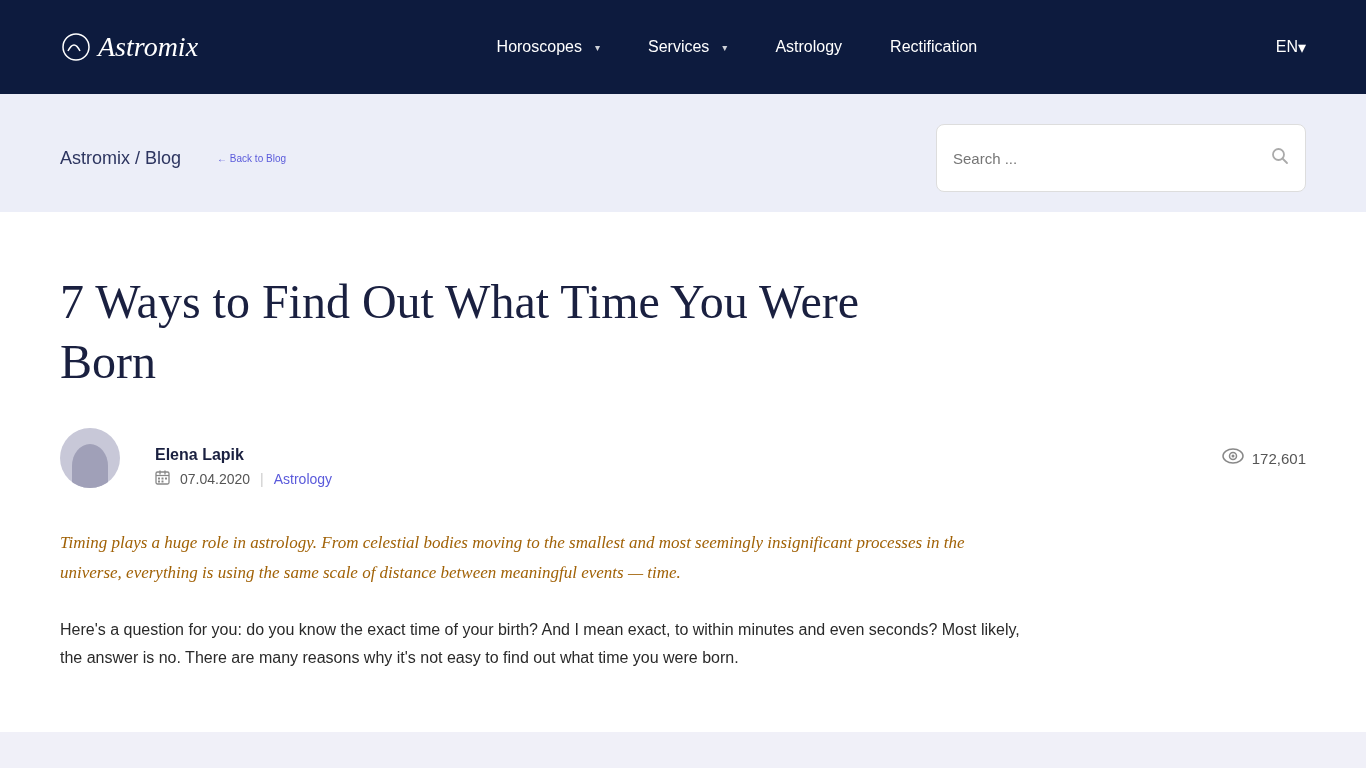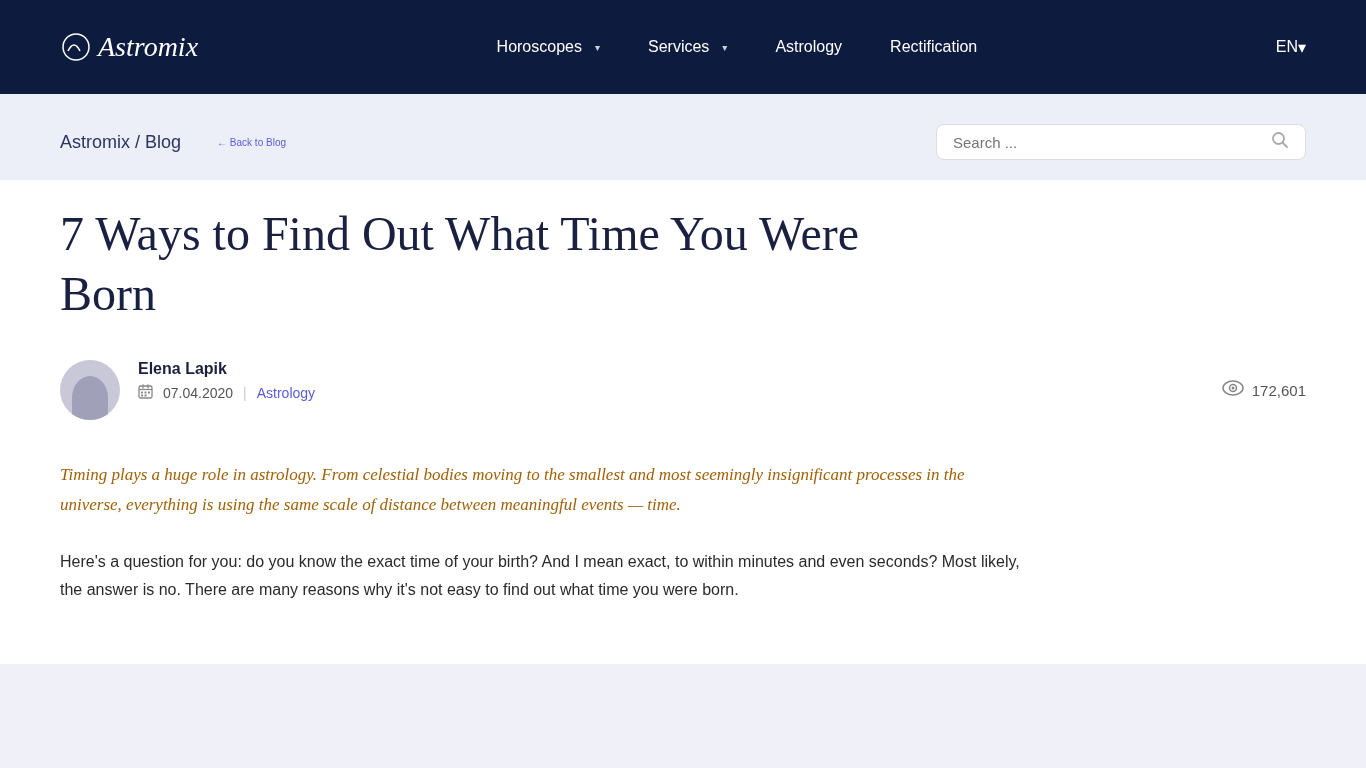--- a/index.html
+++ b/index.html
@@ -82,64 +82,64 @@
       display: flex;
       align-items: center;
       gap: 6px;
     }
     .search-box {
       display: flex;
       align-items: center;
       background: #fff;
       border: 1px solid #ddd;
       border-radius: 8px;
-      padding: 6px 16px;
+      padding: 22px 16px;
       width: 370px;
     }
     .search-box input {
       border: none;
       outline: none;
       flex: 1;
       font-size: 15px;
       color: #999;
       background: transparent;
       font-family: Arial, sans-serif;
     }
     .search-icon-svg {
       color: #999;
       font-size: 16px;
     }
 
     
     .main-content {
       background: #fff;
       max-width: 1366px;
-      padding: 24px 60px 60px 60px;
+      padding: 60px 60px 60px 60px;
     }
 
     .article-title {
       font-family: Georgia, serif;
       font-size: 48px;
       color: #1a2040;
       font-weight: 400;
       line-height: 1.25;
       margin-bottom: 36px;
       max-width: 900px;
     }
 
     .author-row {
       display: flex;
       align-items: center;
       justify-content: space-between;
       margin-bottom: 40px;
     }
     .author-left {
       display: flex;
-      align-items: flex-start;
-      gap: 18px;
+      align-items: flex-end;
+      gap: 35px;
     }
     .avatar {
       width: 60px;
       height: 60px;
       border-radius: 50%;
       background: #c8c8d8;
       overflow: hidden;
       display: flex;
       align-items: flex-end;
       justify-content: center;

